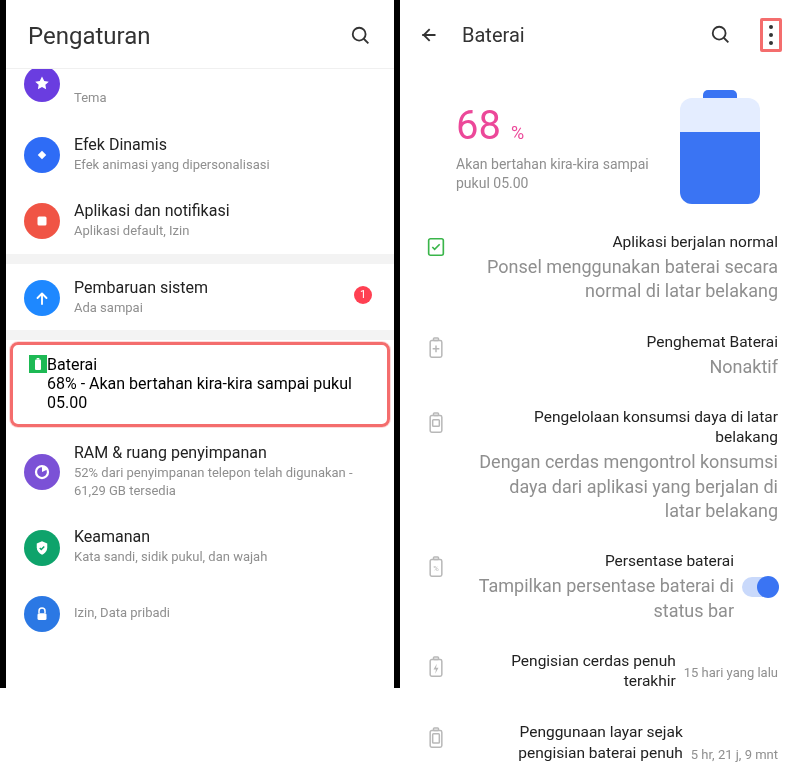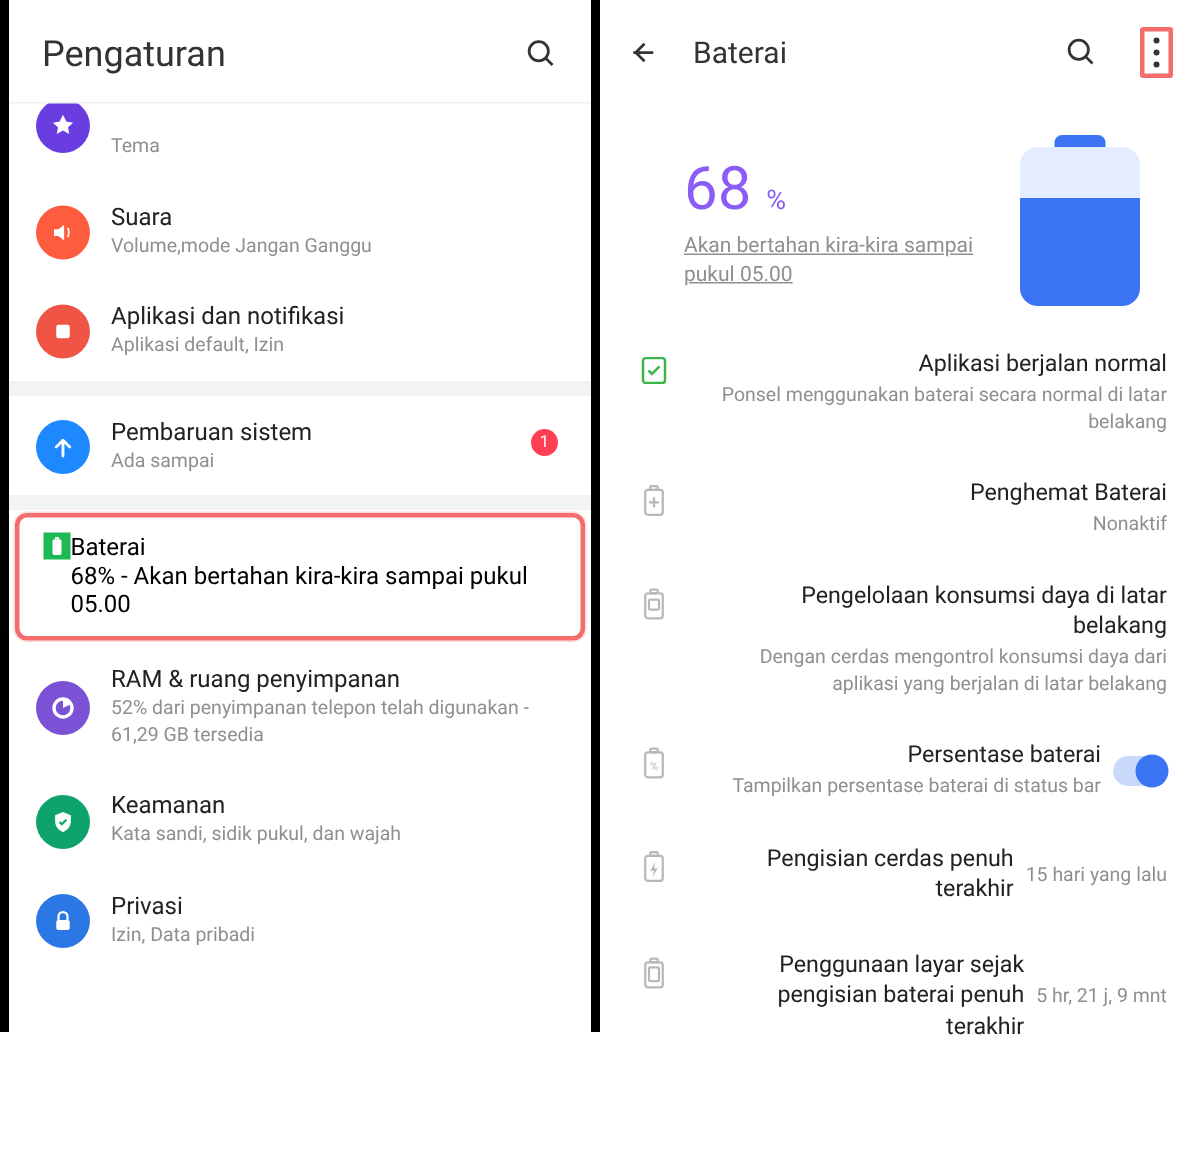--- a/index.html
+++ b/index.html
@@ -44,34 +44,34 @@
   
   .r-header { display:flex; align-items:center; padding: 18px 18px 14px 18px; gap: 18px; }
   .r-title { font-size: 20px; color: #333; flex:1; margin-left: 6px; }
   .back-ic { width: 20px; height: 20px; }
   .more-box { border: 3px solid #f46d6d; padding: 4px 6px; border-radius: 2px; display:flex; align-items:center; justify-content:center; }
   .more-dots { display:flex; flex-direction:column; gap:4px; }
   .more-dots span { width:4px; height:4px; border-radius:50%; background:#333; display:block; }
 
   .batt-block { display:flex; padding: 24px 30px 14px 56px; align-items:center; }
   .batt-info { flex:1; }
-  .batt-pct { font-size: 40px; color: #8b5cf6; font-weight: 400; }
+  .batt-pct { font-size: 40px; color: #ec4899; font-weight: 400; }
   .batt-pct small { font-size: 18px; }
-  .batt-sub { font-size: 14px; color: #8f8f8f; margin-top: 6px; line-height:1.35;text-decoration:underline; }
+  .batt-sub { font-size: 14px; color: #8f8f8f; margin-top: 6px; line-height:1.35; }
 
   .batt-icon { width: 80px; height: 114px; position: relative; margin-right: 10px; }
   .batt-cap { position:absolute; top:0; left:50%; transform:translateX(-50%); width: 34px; height: 10px; background:#3a74f3; border-radius: 5px 5px 0 0; }
   .batt-body { position:absolute; top:8px; left:0; right:0; bottom:0; border-radius: 12px; background:#e4edff; overflow:hidden; }
   .batt-fill { position:absolute; bottom:0; left:0; right:0; background:#3a74f3; }
 
   .r-item { display:flex; padding: 14px 22px 14px 22px; align-items:flex-start; }
   .r-ic { width: 28px; flex:0 0 28px; margin-right: 20px; display:flex; align-items:center; justify-content:center; margin-top:4px; }
   .r-txt { flex:1; min-width:0;text-align:right; }
   .r-ttl { font-size: 15.5px; color:#222; margin-bottom:3px; line-height:1.3; }
-  .r-sub { font-size: 13px; color:#8f8f8f; line-height:1.35; }
+  .r-sub { font-size: 18px; color:#8f8f8f; line-height:1.35; }
   .r-val { font-size: 13px; color:#8f8f8f; align-self:center; text-align:center; white-space:nowrap; margin-left:8px; }
 
   .toggle { width: 36px; height: 20px; border-radius: 10px; background:#c9d9fb; position:relative; align-self:center; margin-left:8px; }
   .toggle .knob { position:absolute; right:-1px; top:-1px; width:22px; height:22px; border-radius:50%; background:#3a74f3; }
 
   svg { display:block; }
   .ic-inner { width:18px; height:18px; }
 </style>
 </head>
 <body>
@@ -92,33 +92,32 @@
     <div class="ic bg-purple">
       <svg class="ic-inner" viewBox="0 0 24 24" fill="#fff">
           <path d="M12 2l3 6 6 1-4.5 4 1 6L12 16l-5.5 3 1-6L3 9l6-1z"></path>
         </svg>
     </div>
     <div class="txt">
       <div class="sub">Tema</div>
     </div>
   </div>
 
-
-  <div class="item">
-    <div class="ic bg-red">
-      <svg class="ic-inner" viewBox="0 0 24 24" fill="#fff">
-          <path d="M4 9v6h4l5 4V5L8 9H4z"></path>
-          <path d="M16 8c1.5 1 1.5 7 0 8" stroke="#fff" stroke-width="1.5" fill="none"></path>
-        </svg>
-    </div>
-    <div class="txt">
-      <div class="ttl">Suara</div>
-      <div class="sub">Volume,mode Jangan Ganggu</div>
-    </div>
-  </div>
+  <div class="item">
+    <div class="ic bg-blue">
+      <svg class="ic-inner" viewBox="0 0 24 24" fill="#fff">
+          <rect x="8" y="8" width="8" height="8" transform="rotate(45 12 12)"></rect>
+        </svg>
+    </div>
+    <div class="txt">
+      <div class="ttl">Efek Dinamis</div>
+      <div class="sub">Efek animasi yang dipersonalisasi</div>
+    </div>
+  </div>
+
 
   <div class="item">
     <div class="ic bg-red2">
       <svg class="ic-inner" viewBox="0 0 24 24" fill="#fff">
           <rect x="6" y="6" width="12" height="12" rx="2"></rect>
         </svg>
     </div>
     <div class="txt">
       <div class="ttl">Aplikasi dan notifikasi</div>
       <div class="sub">Aplikasi default, Izin</div>
@@ -184,21 +183,20 @@
   </div>
 
   <div class="item">
     <div class="ic bg-blue3">
       <svg class="ic-inner" viewBox="0 0 24 24" fill="#fff">
           <rect x="6" y="11" width="12" height="9" rx="2"></rect>
           <path d="M8 11V8a4 4 0 0 1 8 0v3" stroke="#fff" stroke-width="2" fill="none"></path>
         </svg>
     </div>
     <div class="txt">
-      <div class="ttl">Privasi</div>
       <div class="sub">Izin, Data pribadi</div>
     </div>
   </div>
 </div>
 
 <div class="col right">
   <div class="r-header">
     <span>
       <svg class="back-ic" viewBox="0 0 24 24" fill="none" stroke="#333" stroke-width="2.2">
           <path d="M14 5l-7 7 7 7M5 12h16"></path>

